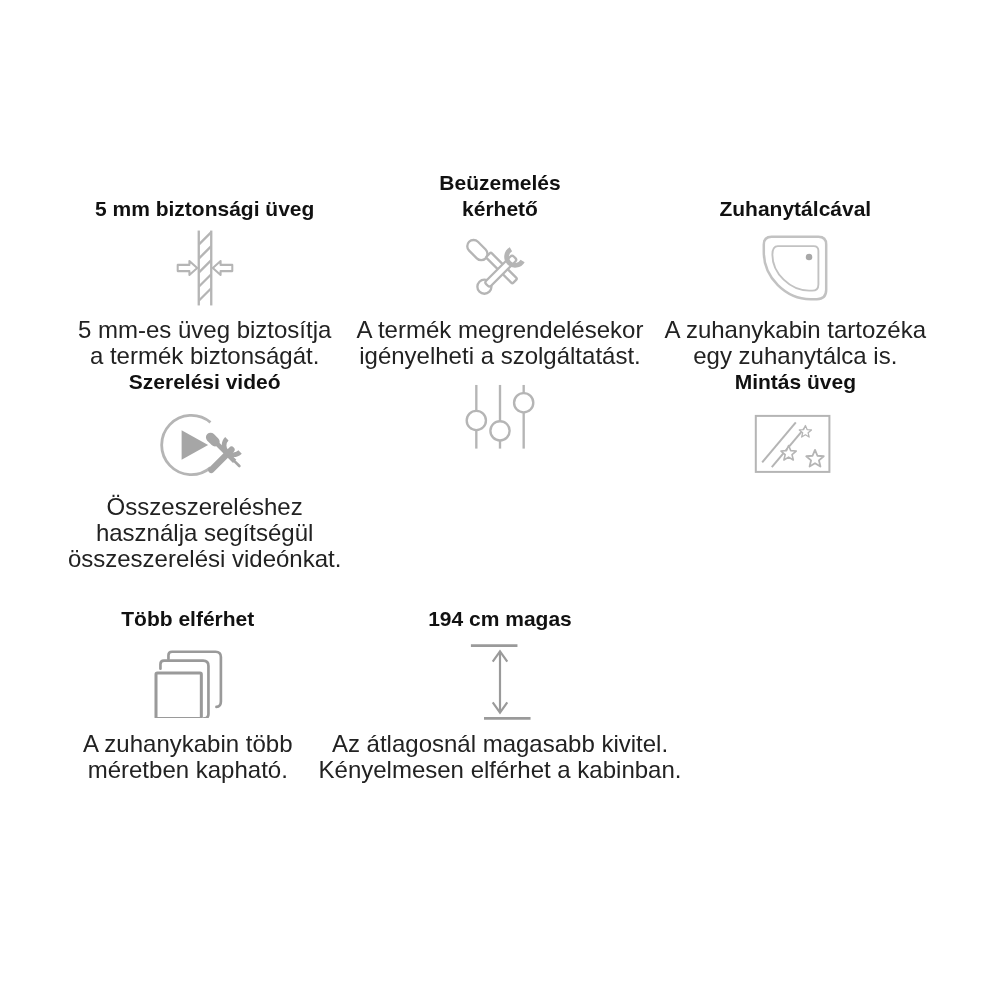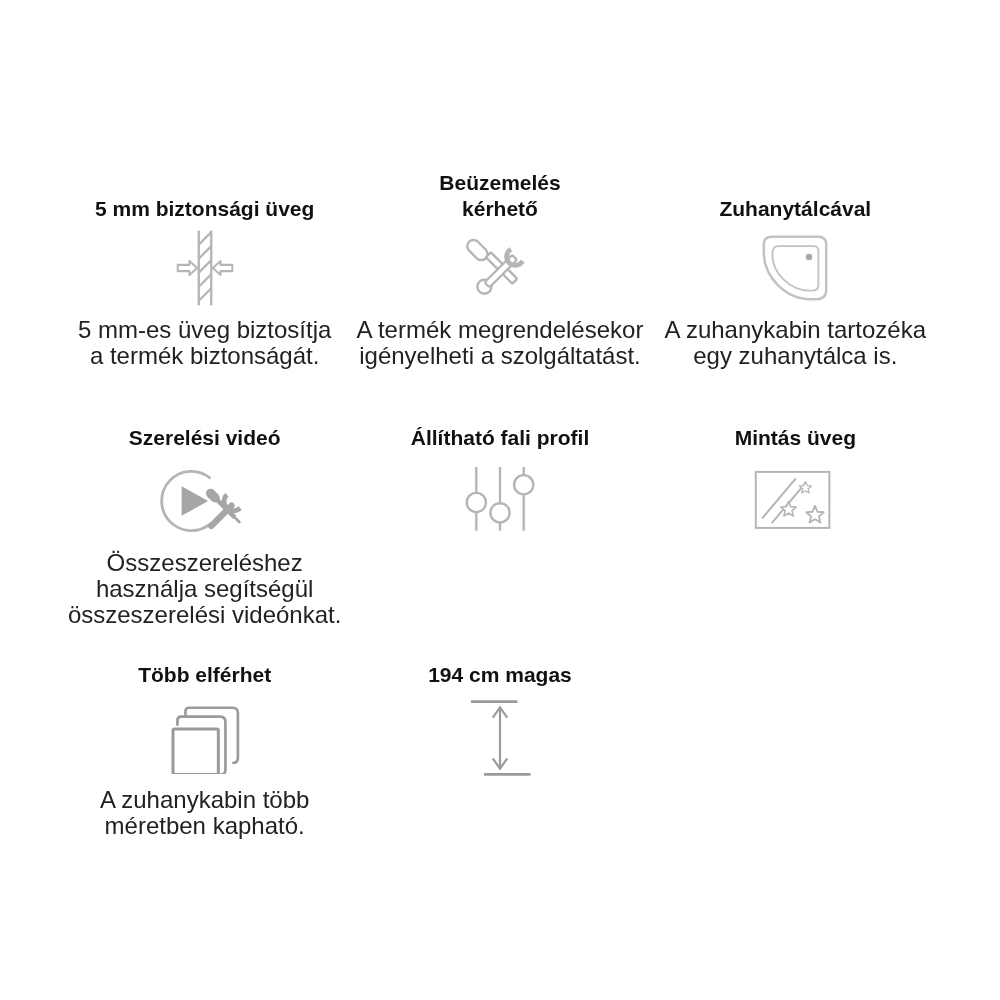--- a/index.html
+++ b/index.html
@@ -21,21 +21,21 @@
   }
   .grid {
     width: 886px;
     margin: 0 auto;
     padding-top: 170px;
   }
   .row {
     display: grid;
     grid-template-columns: 1fr 1fr 1fr;
   }
-  .row-2 { margin-top: 56px; }
+  .row-2 { }
   .row-3 { margin-top: 34px; }
   .cell {
     display: flex;
     flex-direction: column;
     align-items: center;
     text-align: center;
   }
   .title {
     font-size: 21px;
     font-weight: bold;
@@ -140,21 +140,20 @@
             <path d="M88,42 A12,12 0 1 0 105,59" fill="none" stroke="currentColor" stroke-width="6"></path>
           </g>
         </svg>
       </div>
       <div class="desc">Összeszereléshez
 használja segítségül
 összeszerelési videónkat.</div>
     </div>
 
     <div class="cell">
-      <div class="title">Állítható fali profil</div>
       <div class="icon">
         <svg width="74" height="78" viewBox="0 0 100 100" fill="none" stroke="currentColor" stroke-width="3.2">
           <line x1="18" y1="4" x2="18" y2="90"></line>
           <line x1="50" y1="4" x2="50" y2="90"></line>
           <line x1="82" y1="4" x2="82" y2="90"></line>
           <circle cx="18" cy="52" r="13" fill="#ffffff"></circle>
           <circle cx="50" cy="66" r="13" fill="#ffffff"></circle>
           <circle cx="82" cy="28" r="13" fill="#ffffff"></circle>
         </svg>
       </div>
@@ -196,18 +195,20 @@
       <div class="title">194 cm magas</div>
       <div class="icon icon-dark">
         <svg width="76" height="80" viewBox="0 0 100 110" fill="none" stroke="currentColor">
           <line x1="10" y1="5" x2="74" y2="5" stroke-width="4"></line>
           <line x1="28" y1="105" x2="92" y2="105" stroke-width="4"></line>
           <line x1="50" y1="14" x2="50" y2="96" stroke-width="3"></line>
           <path d="M40,27 L50,13 L60,27" stroke-width="3"></path>
           <path d="M40,83 L50,97 L60,83" stroke-width="3"></path>
         </svg>
       </div>
+      <div class="desc">Az átlagosnál magasabb kivitel.
+Kényelmesen elférhet a kabinban.</div>
     </div>
 
     <div class="cell"></div>
   </div>
 
 </div>
 
 </body></html>

